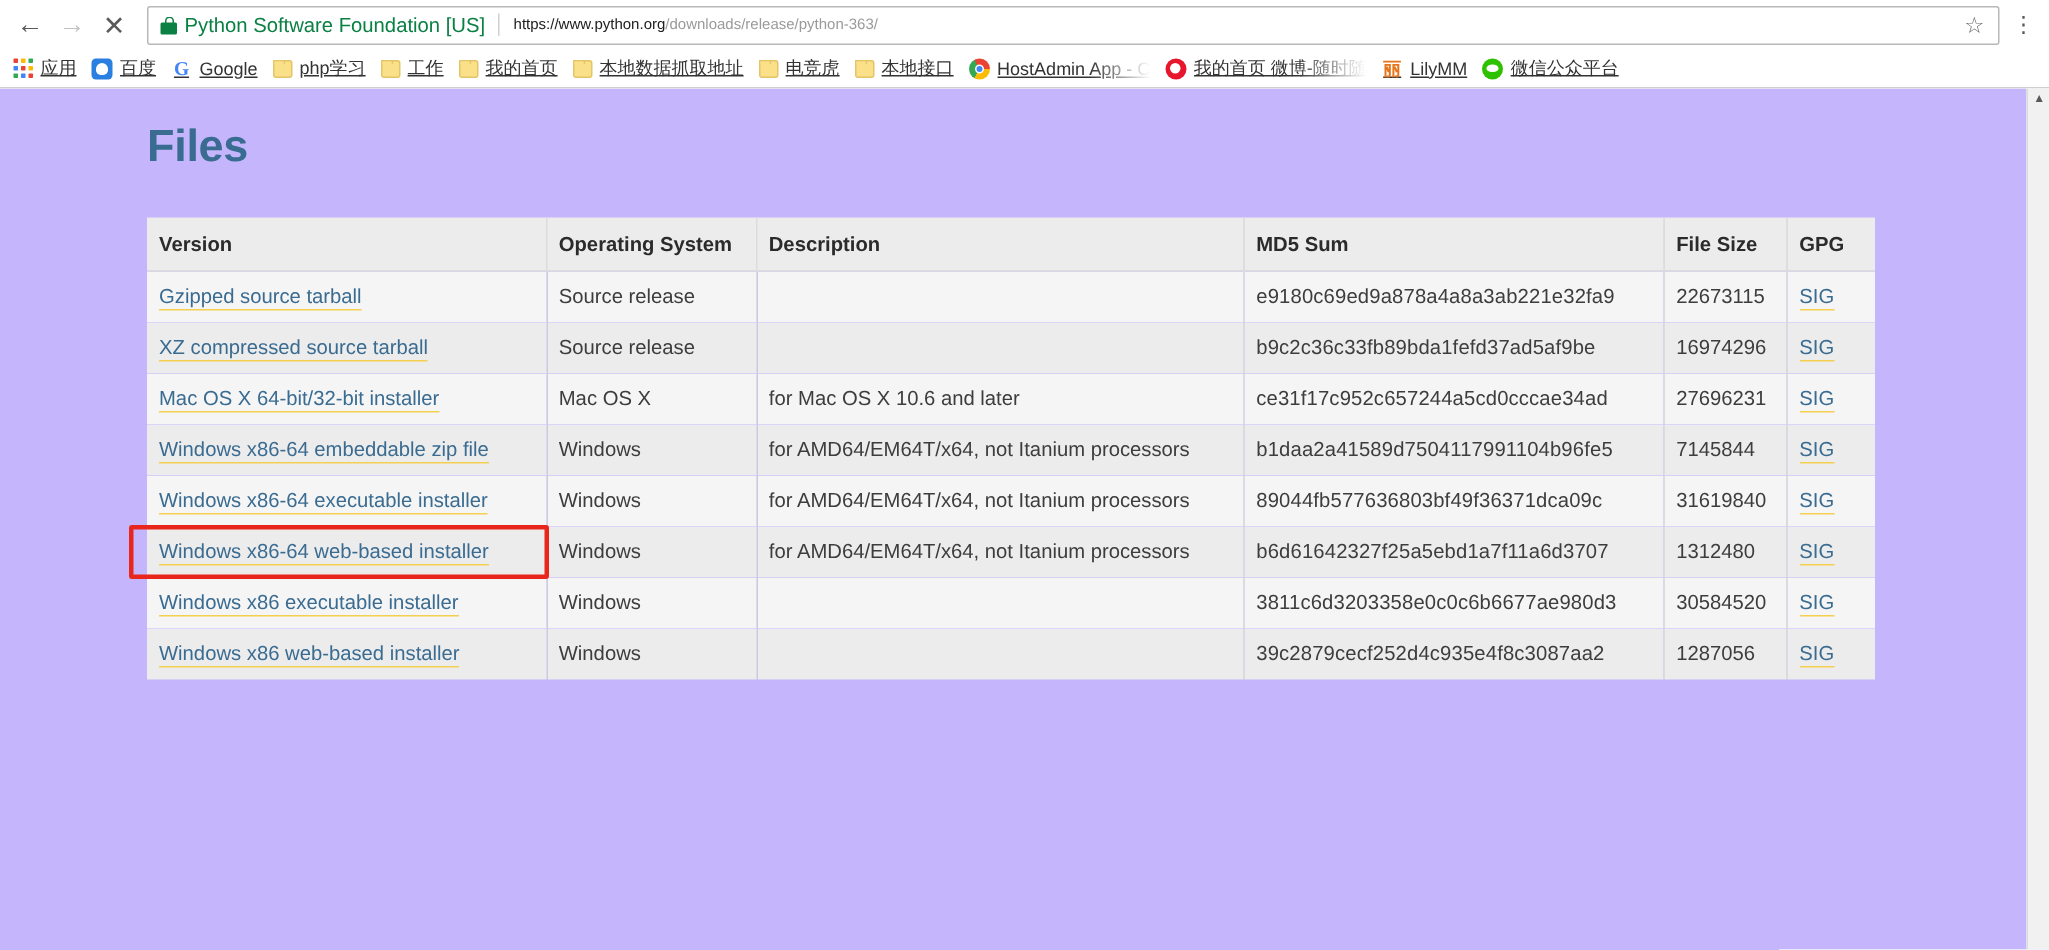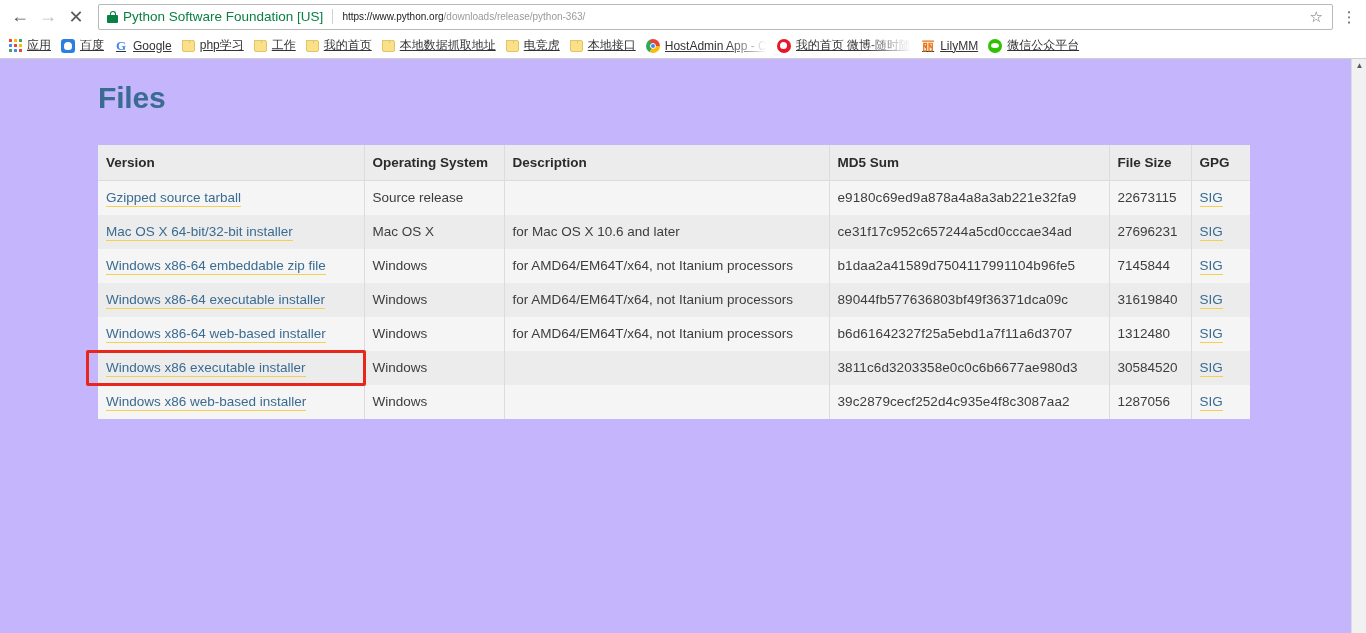--- a/index.html
+++ b/index.html
@@ -463,20 +463,28 @@
         <tbody id="files-tbody">
             <tr>
               <td><a class="link" href="#">Gzipped source tarball</a></td>
               <td>Source release</td>
               <td></td>
               <td class="mono-md5">e9180c69ed9a878a4a8a3ab221e32fa9</td>
               <td>22673115</td>
               <td><a class="link" href="#">SIG</a></td>
             </tr>
             <tr>
+              <td><a class="link" href="#">XZ compressed source tarball</a></td>
+              <td>Source release</td>
+              <td></td>
+              <td class="mono-md5">b9c2c36c33fb89bda1fefd37ad5af9be</td>
+              <td>16974296</td>
+              <td><a class="link" href="#">SIG</a></td>
+            </tr>
+            <tr>
               <td><a class="link" href="#">Mac OS X 64-bit/32-bit installer</a></td>
               <td>Mac OS X</td>
               <td>for Mac OS X 10.6 and later</td>
               <td class="mono-md5">ce31f17c952c657244a5cd0cccae34ad</td>
               <td>27696231</td>
               <td><a class="link" href="#">SIG</a></td>
             </tr>
             <tr>
               <td><a class="link" href="#">Windows x86-64 embeddable zip file</a></td>
               <td>Windows</td>

